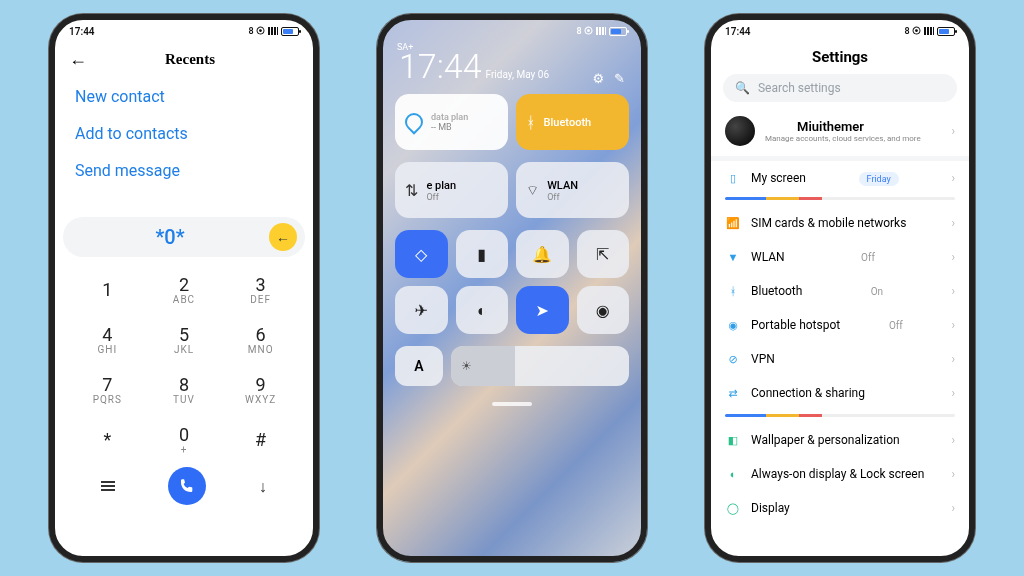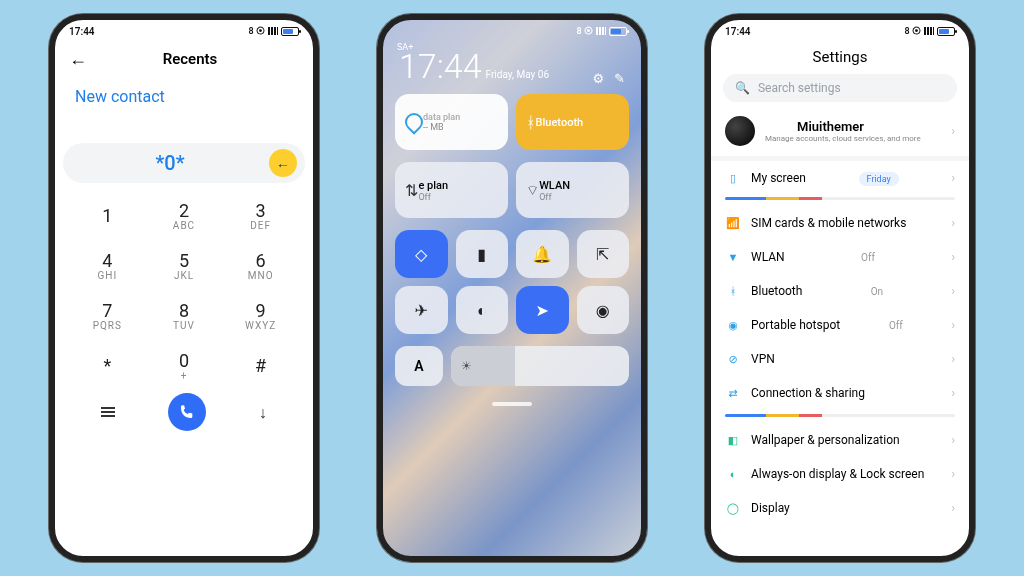--- a/index.html
+++ b/index.html
@@ -41,21 +41,21 @@
      linear-gradient(to right,#111 2px,transparent 2px 3px,#111 3px 5px,transparent 5px 6px,#111 6px 8px,transparent 8px 9px,#111 9px); }
   .phone.center .signal{ background:
      linear-gradient(to right,#fff 2px,transparent 2px 3px,#fff 3px 5px,transparent 5px 6px,#fff 6px 8px,transparent 8px 9px,#fff 9px);}
   .battery { width:18px;height:9px;border:1px solid currentColor;border-radius:2px;position:relative;}
   .battery::after{content:"";position:absolute;right:-3px;top:2px;width:2px;height:3px;background:currentColor;border-radius:1px;}
   .battery-fill{position:absolute;left:1px;top:1px;bottom:1px;width:60%;background:#3a7ff5;border-radius:1px;}
 
   
   .p1-header{ display:flex; align-items:center; gap:12px; padding:8px 14px 4px;}
   .back-arrow{ font-size:18px; }
-  .p1-title{ font-size:15px; font-weight:600; flex:1; text-align:center; margin-left:-18px;}
+  .p1-title{ font-size:15px; font-weight:600; flex:1; text-align:center; margin-left:-18px;font-family:Liberation Serif, serif;}
   .p1-links{ padding:4px 20px 0;}
   .p1-link{ color:#1f7fe8; font-size:16px; padding:9px 0; }
   .p1-input-row{ display:flex; align-items:center; margin:28px 8px 4px; background:#f2f4f6; border-radius:20px; padding:6px 8px;}
   .p1-input{ flex:1; text-align:center; color:#1f7fe8; font-size:20px; font-weight:500;}
   .p1-backspace{ width:28px;height:28px;border-radius:50%;background:#fccf2e;display:flex;align-items:center;justify-content:center;color:#333;font-size:14px;}
   .dialpad{ display:grid; grid-template-columns:repeat(3,1fr); padding:6px 14px 0; row-gap:6px;}
   .key{ height:44px; display:flex; flex-direction:column; align-items:center; justify-content:center;}
   .key .num{ font-size:18px; color:#222; font-weight:400;}
   .key .sub{ font-size:10px; color:#888; letter-spacing:1px; margin-top:-1px;}
   .p1-bottom{ display:flex; justify-content:space-around; align-items:center; padding:6px 20px 10px;}
@@ -63,42 +63,42 @@
   .menu-lines span{width:14px;height:2px;background:#333;}
   .call-btn{ width:38px;height:38px;border-radius:50%;background:#2f6df6;display:flex;align-items:center;justify-content:center;color:#fff;}
   .down-arrow{ font-size:16px;color:#333;}
 
   
   .cc-top{ display:flex; align-items:flex-end; justify-content:space-between; padding:6px 16px 2px; color:#fff;}
   .cc-clock{ font-size:34px; font-weight:300; }
   .cc-date{ font-size:10px; margin-left:4px; margin-bottom:6px;}
   .cc-icons{ display:flex; gap:10px; color:#fff; font-size:13px;}
   .cc-row{ display:flex; gap:8px; padding:6px 12px;}
-  .tile-lg{ flex:1; height:56px; border-radius:14px; display:flex; align-items:center; padding:8px 10px; gap:0;}
+  .tile-lg{ flex:1; height:56px; border-radius:14px; display:flex; align-items:center; padding:8px 10px; gap:8px;}
   .tile-white{ background:rgba(255,255,255,0.92);}
   .tile-yellow{ background:#f3b72f; color:#fff;}
   .tile-grey{ background:rgba(235,237,242,0.88);}
   .tile-lbl{font-size:11px;font-weight:500;}
   .tile-sub{font-size:9px;color:#888;}
   .drop-ic{width:18px;height:18px;border:2px solid #2f9fe8;border-radius:50% 50% 50% 0;transform:rotate(-45deg);}
   .arrows{font-size:16px;color:#333;}
   .wifi-ic{font-size:14px;color:#333;}
   .grid4{ display:grid; grid-template-columns:repeat(4,1fr); gap:8px; padding:6px 12px;}
   .tile-sm{ height:48px; border-radius:14px; background:rgba(235,237,242,0.88); display:flex;align-items:center;justify-content:center; font-size:16px; color:#222;}
   .tile-sm.active{ background:#3a6ff5; color:#fff;}
   .cc-row3{ display:flex; gap:8px; padding:6px 12px;}
   .tile-a{ width:48px;height:40px;border-radius:12px;background:rgba(235,237,242,0.9);display:flex;align-items:center;justify-content:center;font-size:14px;font-weight:600;}
   .slider{ flex:1;height:40px;border-radius:12px;background:rgba(235,237,242,0.9);position:relative;overflow:hidden;display:flex;align-items:center;}
   .slider-fill{position:absolute;left:0;top:0;bottom:0;width:36%;background:rgba(200,203,210,0.9);}
   .slider-ic{position:relative;margin-left:10px;font-size:12px;color:#555;}
   .handle{ width:40px;height:4px;background:rgba(255,255,255,0.8);border-radius:2px;margin:10px auto;}
   .sa{position:absolute;top:22px;left:14px;font-size:9px;color:#fff;}
 
   
-  .p3-title{ text-align:center; font-size:15px; font-weight:400; padding:8px 15px 8px;}
+  .p3-title{ text-align:center; font-size:15px; font-weight:700; padding:8px 15px 8px;}
   .search-box{ margin:0 12px 8px; background:#f2f4f6; border-radius:18px; padding:7px 12px; display:flex; align-items:center; gap:8px; color:#9aa0a8; font-size:12px;}
   .acct{ display:flex; align-items:center; gap:10px; padding:6px 14px 10px;}
   .avatar{width:30px;height:30px;border-radius:50%;background:radial-gradient(circle at 35% 35%,#444,#000);}
   .acct-name{font-size:13px;font-weight:600;margin-left:32px;}
   .acct-sub{font-size:8px;color:#888;}
   .chev{color:#bbb;font-size:12px;margin-left:auto;}
   .sep{ height:5px; background:#f4f5f7; }
   .slist{ padding:2px 0;}
   .sitem{ display:flex; align-items:center; gap:10px; padding:9px 14px; font-size:12px;}
   .sicon{ width:16px;height:16px;border-radius:4px;display:flex;align-items:center;justify-content:center;font-size:11px;}
@@ -119,20 +119,22 @@
           <span class="battery-fill"></span>
         </span>
     </div>
   </div>
   <div class="p1-header">
     <span class="back-arrow">←</span>
     <span class="p1-title">Recents</span>
   </div>
   <div class="p1-links">
     <div class="p1-link">New contact</div>
+    <div class="p1-link">Add to contacts</div>
+    <div class="p1-link">Send message</div>
   </div>
   <div class="p1-input-row">
     <span class="p1-input">*0*</span>
     <span class="p1-backspace">←</span>
   </div>
   <div class="dialpad" id="dialpad">
       <div class="key">
         <span class="num">1</span>
       </div>
       <div class="key">

